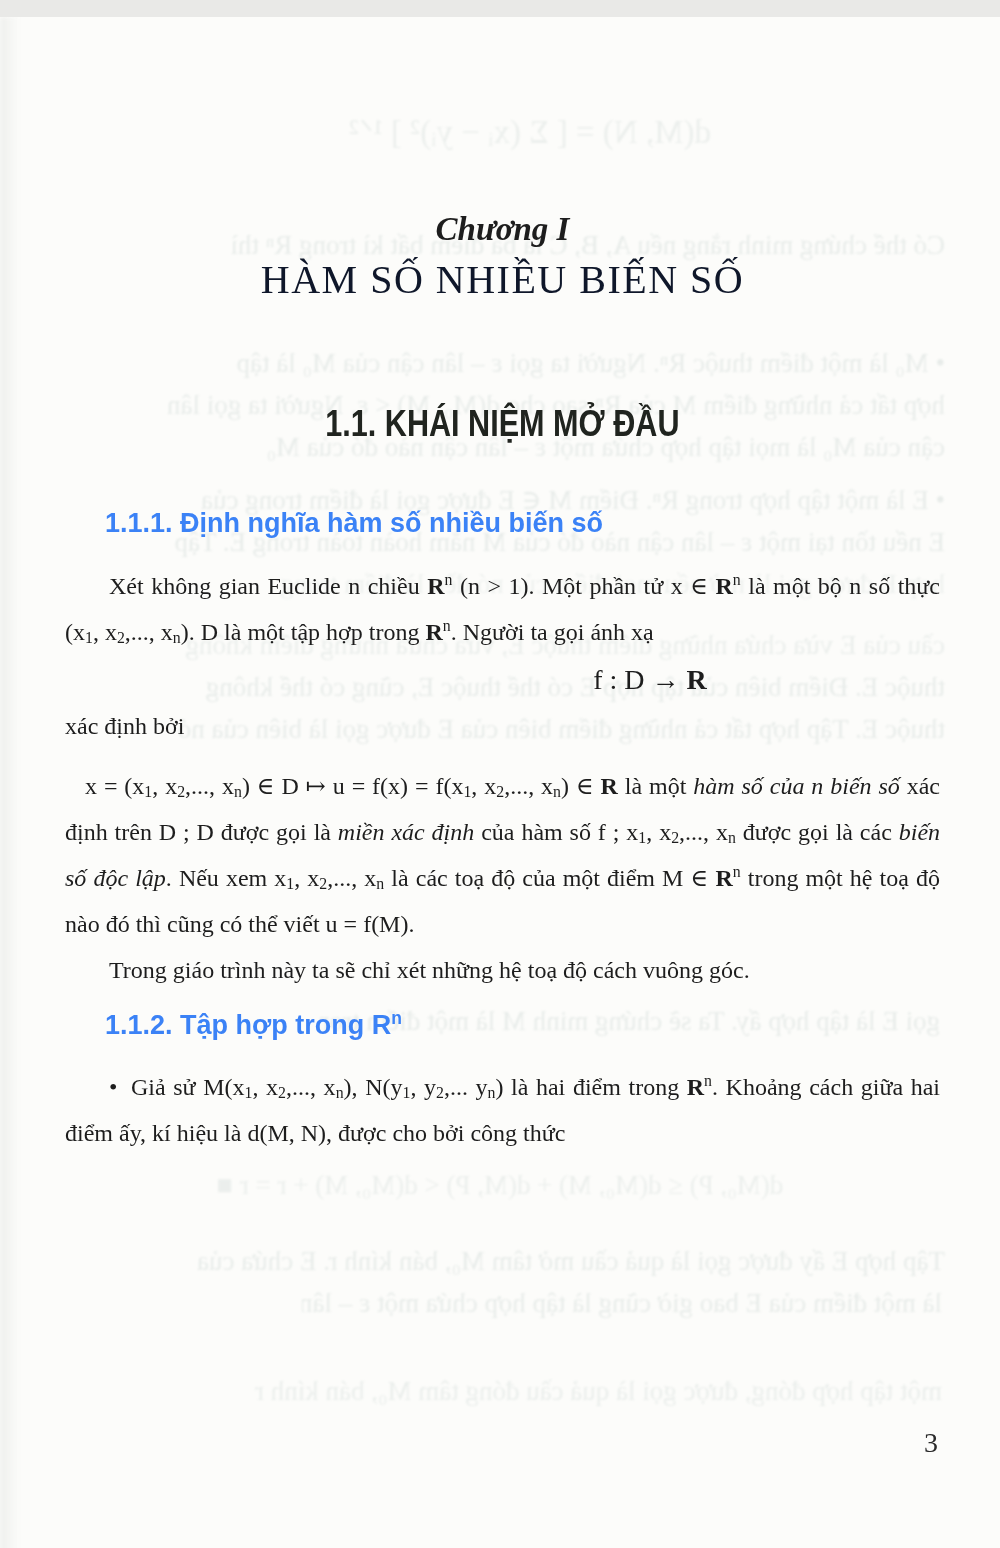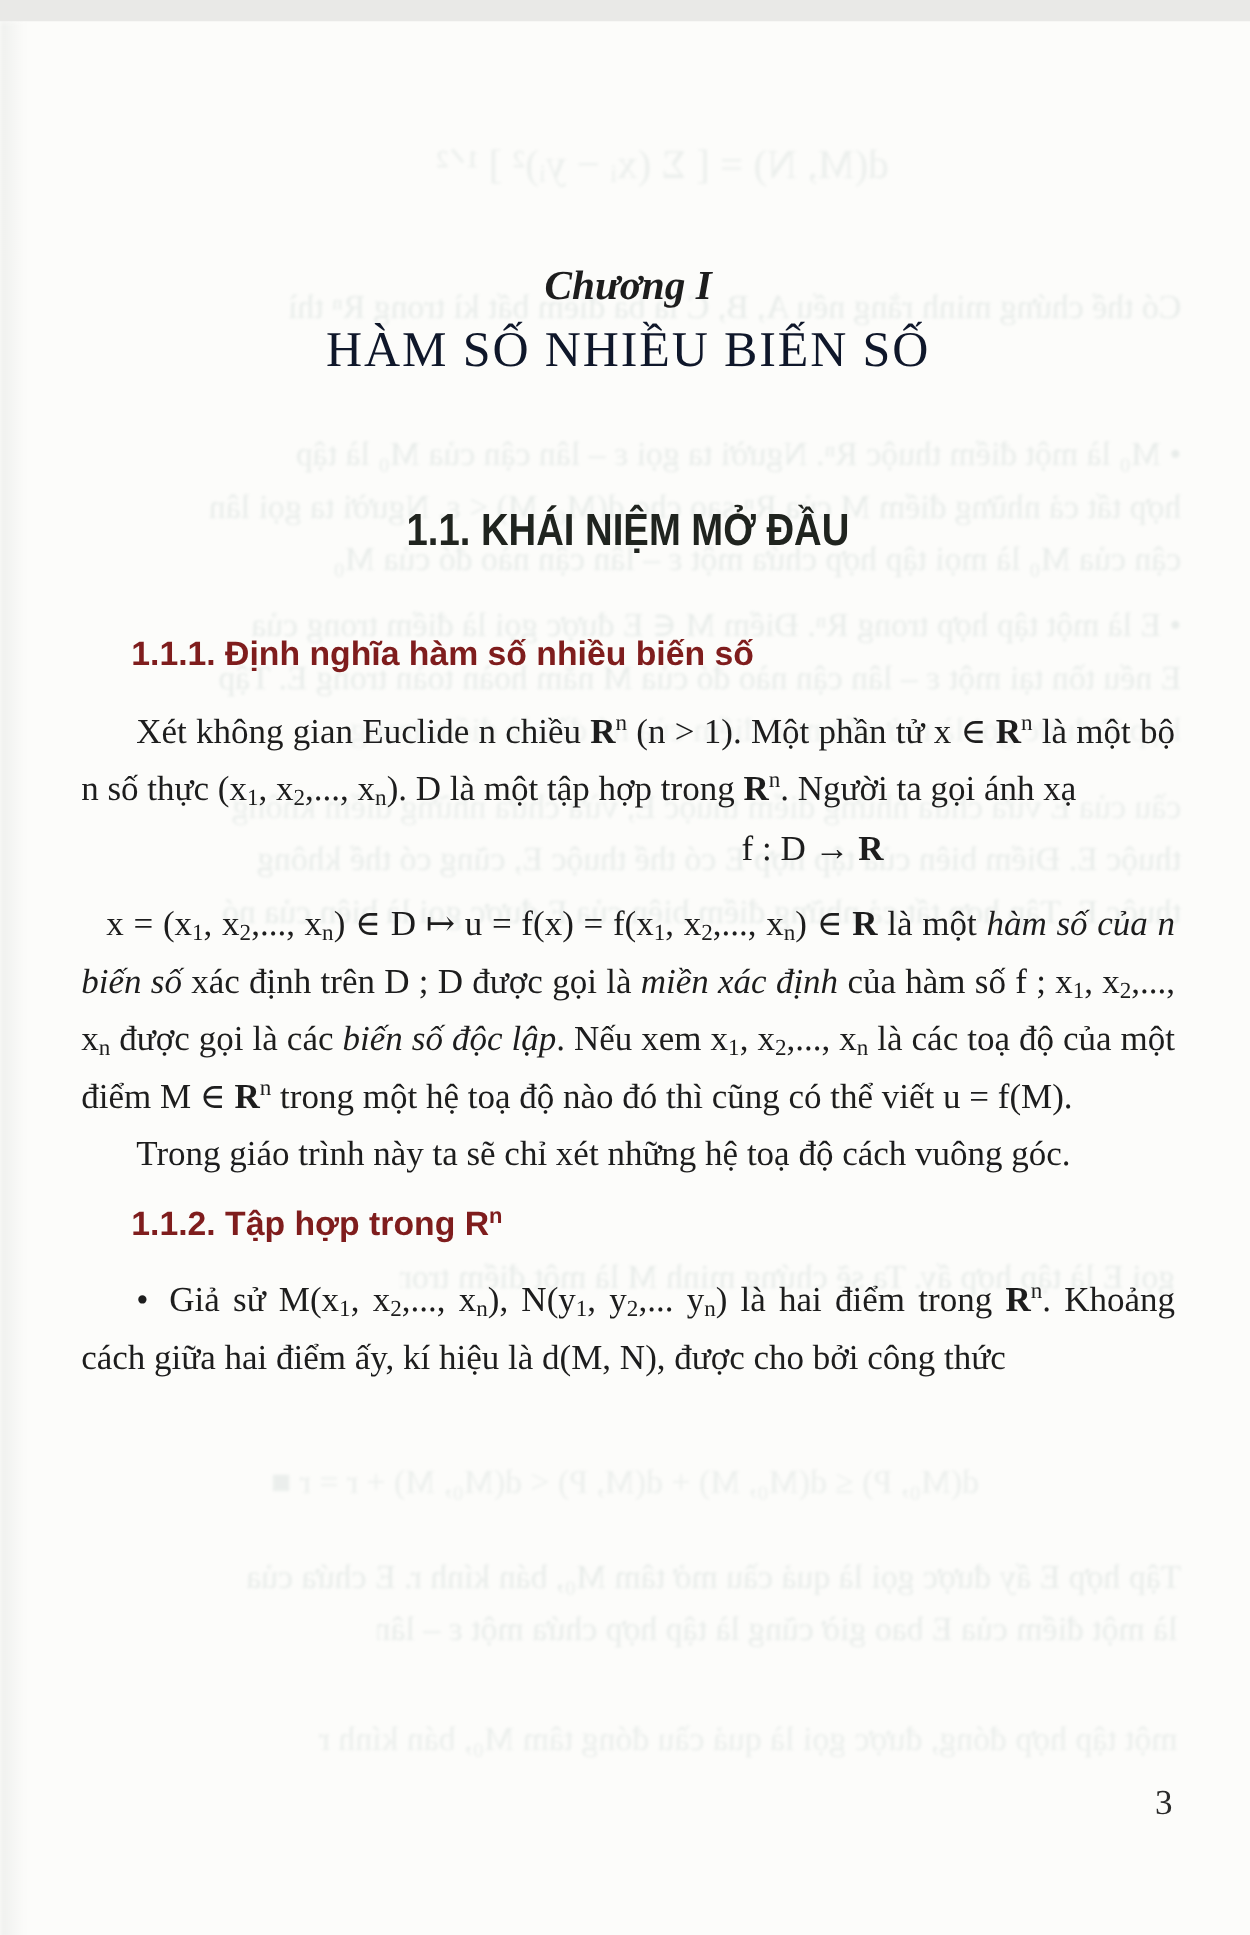--- a/index.html
+++ b/index.html
@@ -78,26 +78,26 @@
     letter-spacing:0px;
     transform:scaleX(0.85);
     transform-origin:center;
     color:#20241f;
   }
   .subsection-title{
     margin:62px 0 0 40px;
     font-family:"Liberation Sans","DejaVu Sans",sans-serif;
     font-weight:700;
     font-size:27px;line-height:1.2;
-    color:#7f1d1d;
+    color:#3b82f6;
   }
   .subsection-title sup{font-size:65%;line-height:0;}
   .body-para{
     margin:24px 0 0 0;
-    font-size:28px;line-height:46px;
+    font-size:24px;line-height:46px;
     text-align:justify;
   }
   .indent{text-indent:44px;}
   .small-indent{text-indent:20px;}
   .no-top{margin-top:0;}
   .formula-line{
     margin:2px 0 0 295px;
     font-size:28px;line-height:46px;
     text-align:center;
   }
@@ -147,20 +147,21 @@
     <div class="section-title">
       <span>1.1. KHÁI NIỆM MỞ ĐẦU</span>
     </div>
 
     <div class="subsection-title">1.1.1. Định nghĩa hàm số nhiều biến số</div>
 
     <p class="body-para indent"><span>Xét không gian Euclide n chiều </span><b>R</b><sup>n</sup><span> (n &gt; 1). Một phần tử x ∈ </span><b>R</b><sup>n</sup><span> là một bộ n số thực (x</span><sub>1</sub><span>, x</span><sub>2</sub><span>,..., x</span><sub>n</sub><span>). D là một tập hợp trong </span><b>R</b><sup>n</sup><span>. Người ta gọi ánh xạ</span></p>
 
     <div class="formula-line"><span>f : D → </span><b>R</b></div>
 
+    <p class="body-para no-top">xác định bởi</p>
 
     <p class="body-para small-indent" style="margin-top:14px;"><span>x = (x</span><sub>1</sub><span>, x</span><sub>2</sub><span>,..., x</span><sub>n</sub><span>) ∈ D ↦ u = f(x) = f(x</span><sub>1</sub><span>, x</span><sub>2</sub><span>,..., x</span><sub>n</sub><span>) ∈ </span><b>R</b><span> là một </span><i>hàm số của n biến số</i><span> xác định trên D ; D được gọi là </span><i>miền xác định</i><span> của hàm số f ; x</span><sub>1</sub><span>, x</span><sub>2</sub><span>,..., x</span><sub>n</sub><span> được gọi là các </span><i>biến số độc lập</i><span>. Nếu xem x</span><sub>1</sub><span>, x</span><sub>2</sub><span>,..., x</span><sub>n</sub><span> là các toạ độ của một điểm M ∈ </span><b>R</b><sup>n</sup><span> trong một hệ toạ độ nào đó thì cũng có thể viết u = f(M).</span></p>
 
 
     <p class="body-para indent" style="margin-top:0;"><span>Trong giáo trình này ta sẽ chỉ xét những hệ toạ độ cách vuông góc.</span></p>
 
     <div class="subsection-title" style="margin-top:16px;"><span>1.1.2. Tập hợp trong R</span><sup>n</sup></div>
 
     <p class="body-para indent" style="margin-top:22px;"><span class="bullet">•</span><span><span> Giả sử M(x</span><sub>1</sub><span>, x</span><sub>2</sub><span>,..., x</span><sub>n</sub><span>), N(y</span><sub>1</sub><span>, y</span><sub>2</sub><span>,... y</span><sub>n</sub><span>) là hai điểm trong </span><b>R</b><sup>n</sup><span>. Khoảng cách giữa hai điểm ấy, kí hiệu là d(M, N), được cho bởi công thức</span></span></p>
 

